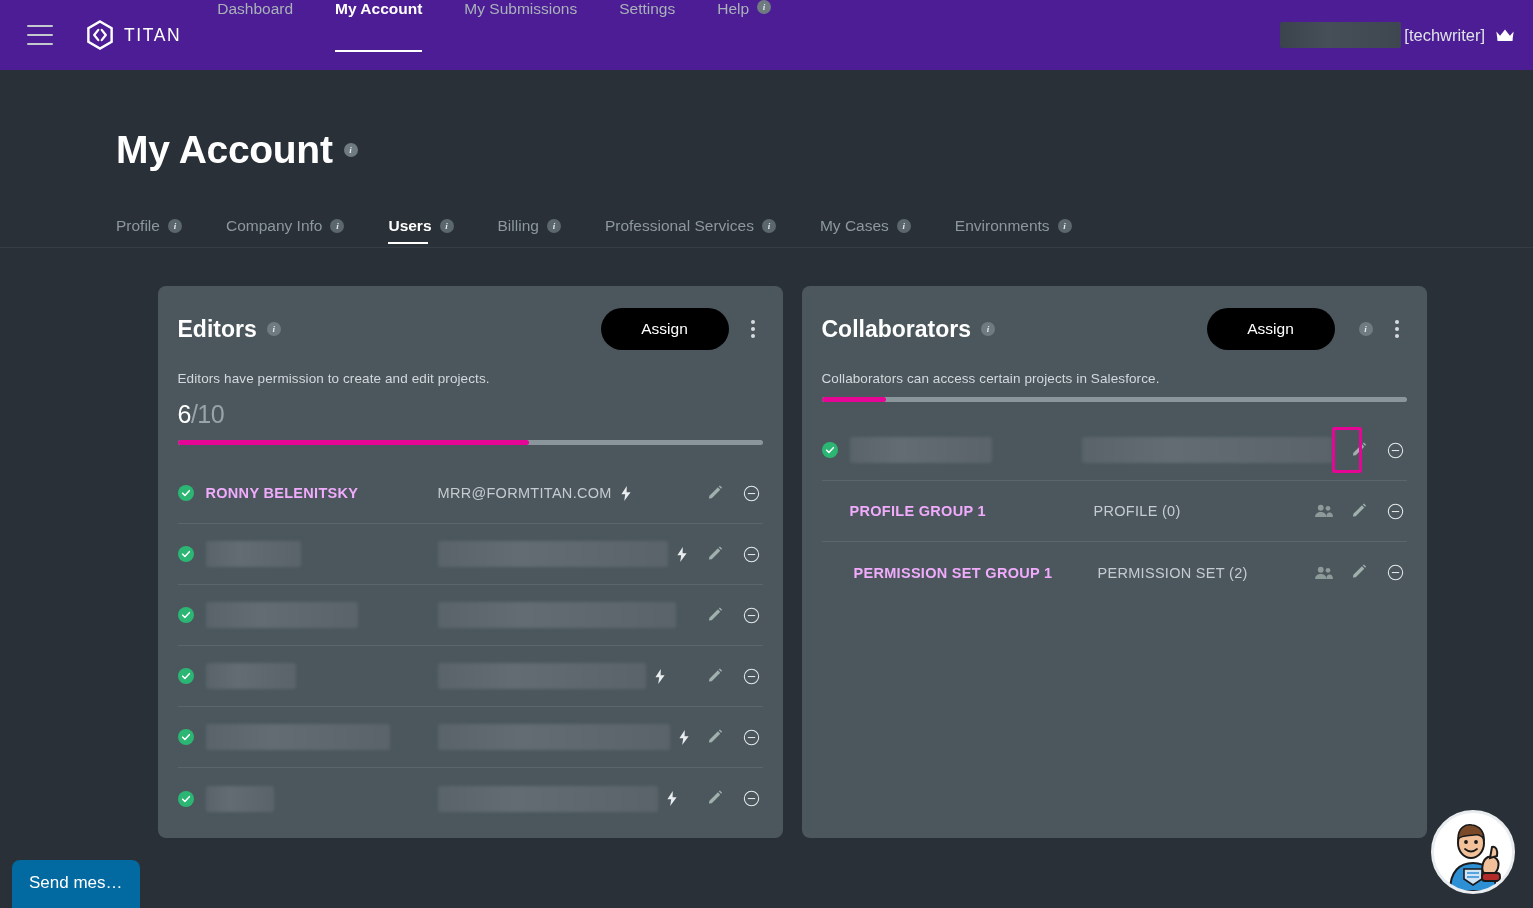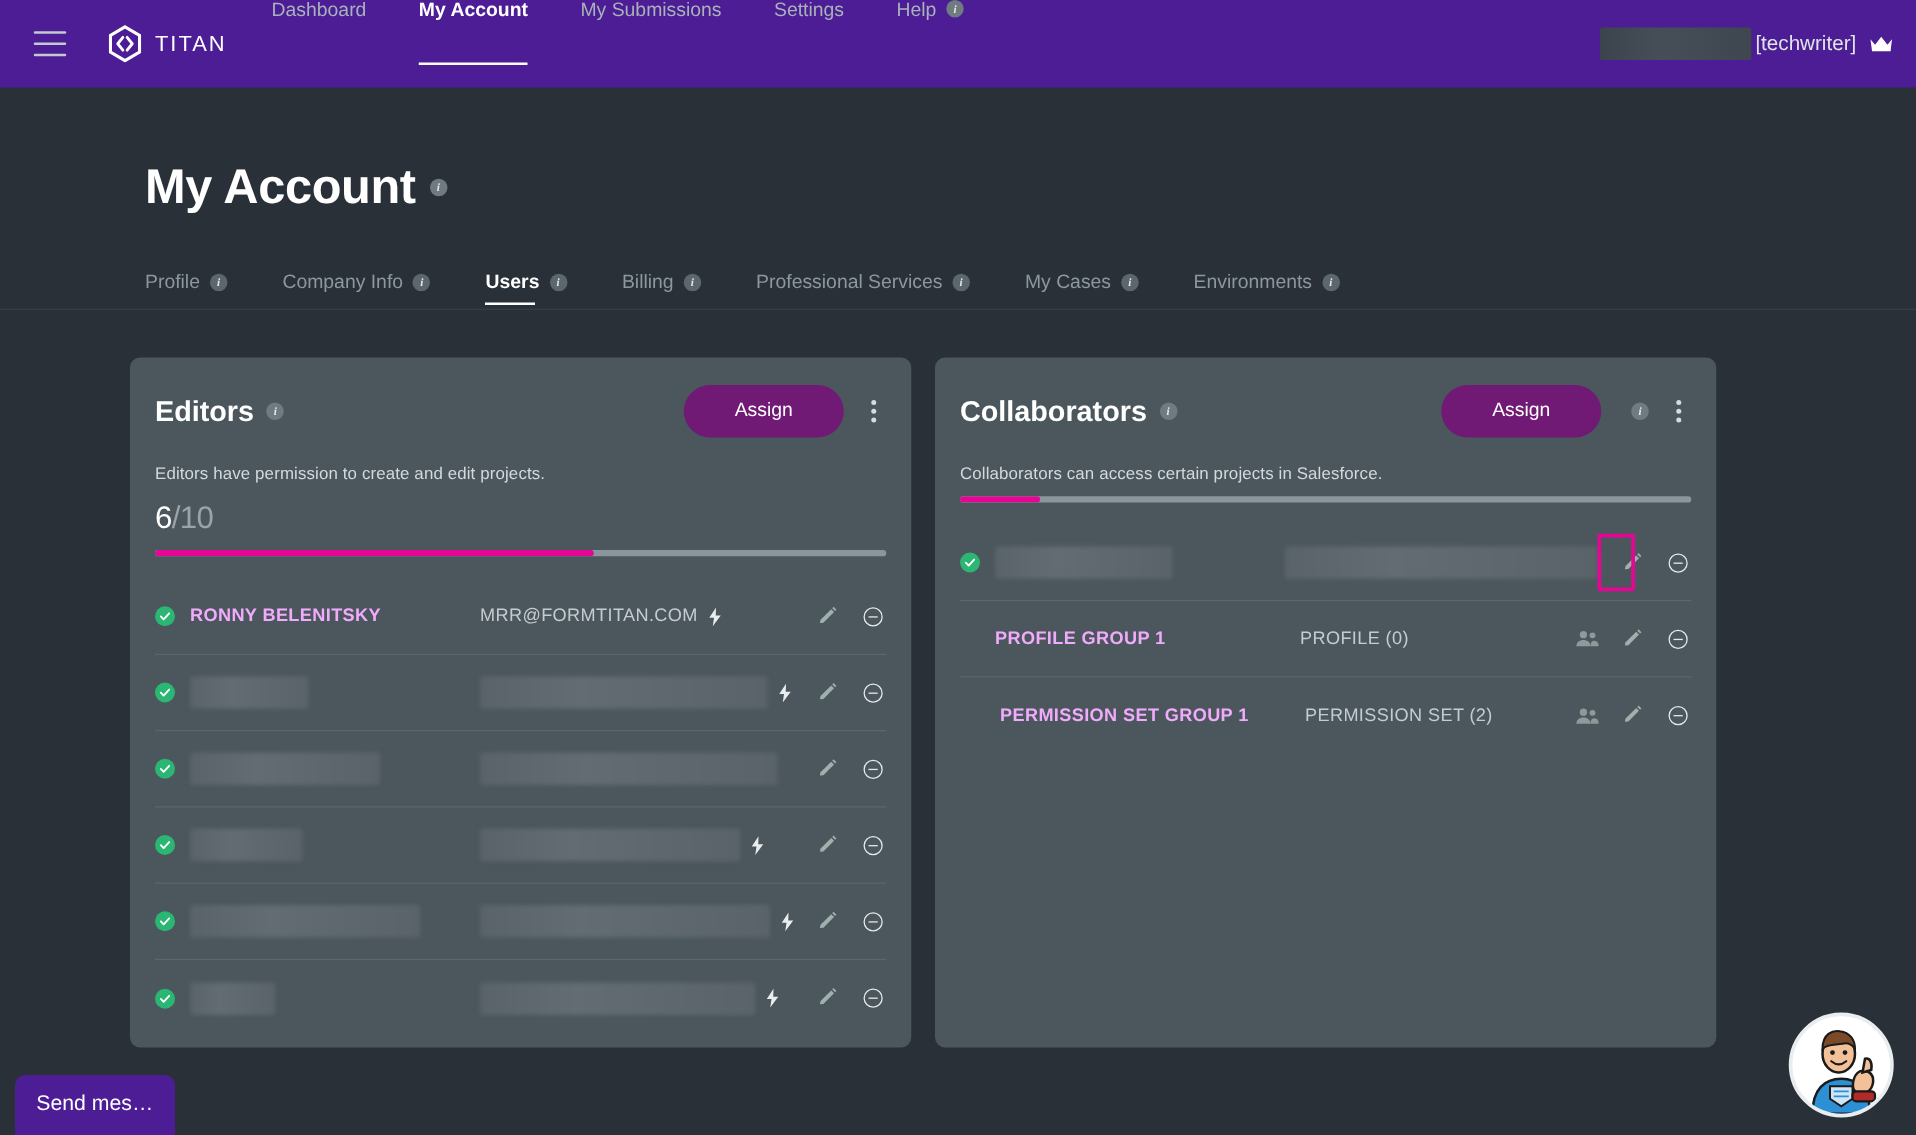--- a/index.html
+++ b/index.html
@@ -95,35 +95,36 @@
   }
   .tabs-rule {
     position: absolute; left: 0; right: 0; bottom: 0;
     height: 1px; background: #343c45;
   }
   .head-wrap { position: relative; padding-bottom: 0; }
 
   
   .cards {
     display: flex; gap: 19px;
-    padding: 38px 0 0 104px;
+    padding: 38px 0 0 51px;
+    justify-content: center;
   }
   .card {
     width: 625px; height: 552px;
     background: #4b575d; border-radius: 8px;
     padding: 22px 20px 0 20px;
     position: relative;
   }
   .card-head { display: flex; align-items: center; }
   .card-title { color: #ffffff; font-size: 23px; font-weight: bold; }
   .card-head .info-badge { margin-left: 10px; }
   .card-actions { margin-left: auto; display: flex; align-items: center; gap: 14px; }
 
   .assign-btn {
-    background: #701a75; color: #ffffff;
+    background: #000000; color: #ffffff;
     border: none; border-radius: 22px;
     width: 128px; height: 42px;
     font-size: 15.5px; font-family: "Liberation Sans", sans-serif;
     cursor: pointer;
   }
   .kebab {
     width: 20px; height: 22px; cursor: pointer;
     display: flex; flex-direction: column; align-items: center; justify-content: space-between;
     padding: 2px 0;
   }
@@ -177,21 +178,21 @@
   
   .chat-avatar {
     position: absolute; right: 18px; bottom: 14px;
     width: 84px; height: 84px; border-radius: 50%;
     background: #ffffff; border: 3px solid #e9edef;
     overflow: hidden; cursor: pointer;
     display: flex; align-items: flex-end; justify-content: center;
   }
   .send-msg {
     position: absolute; left: 12px; bottom: 0;
-    background: #4c1d95; color: #ffffff;
+    background: #0369a1; color: #ffffff;
     border: none; border-radius: 8px 8px 0 0;
     padding: 13px 17px 15px 17px;
     font-size: 17px; font-family: "Liberation Sans", sans-serif;
     cursor: pointer; white-space: nowrap;
   }
 </style>
 </head>
 <body>
 
 <div class="topnav">

